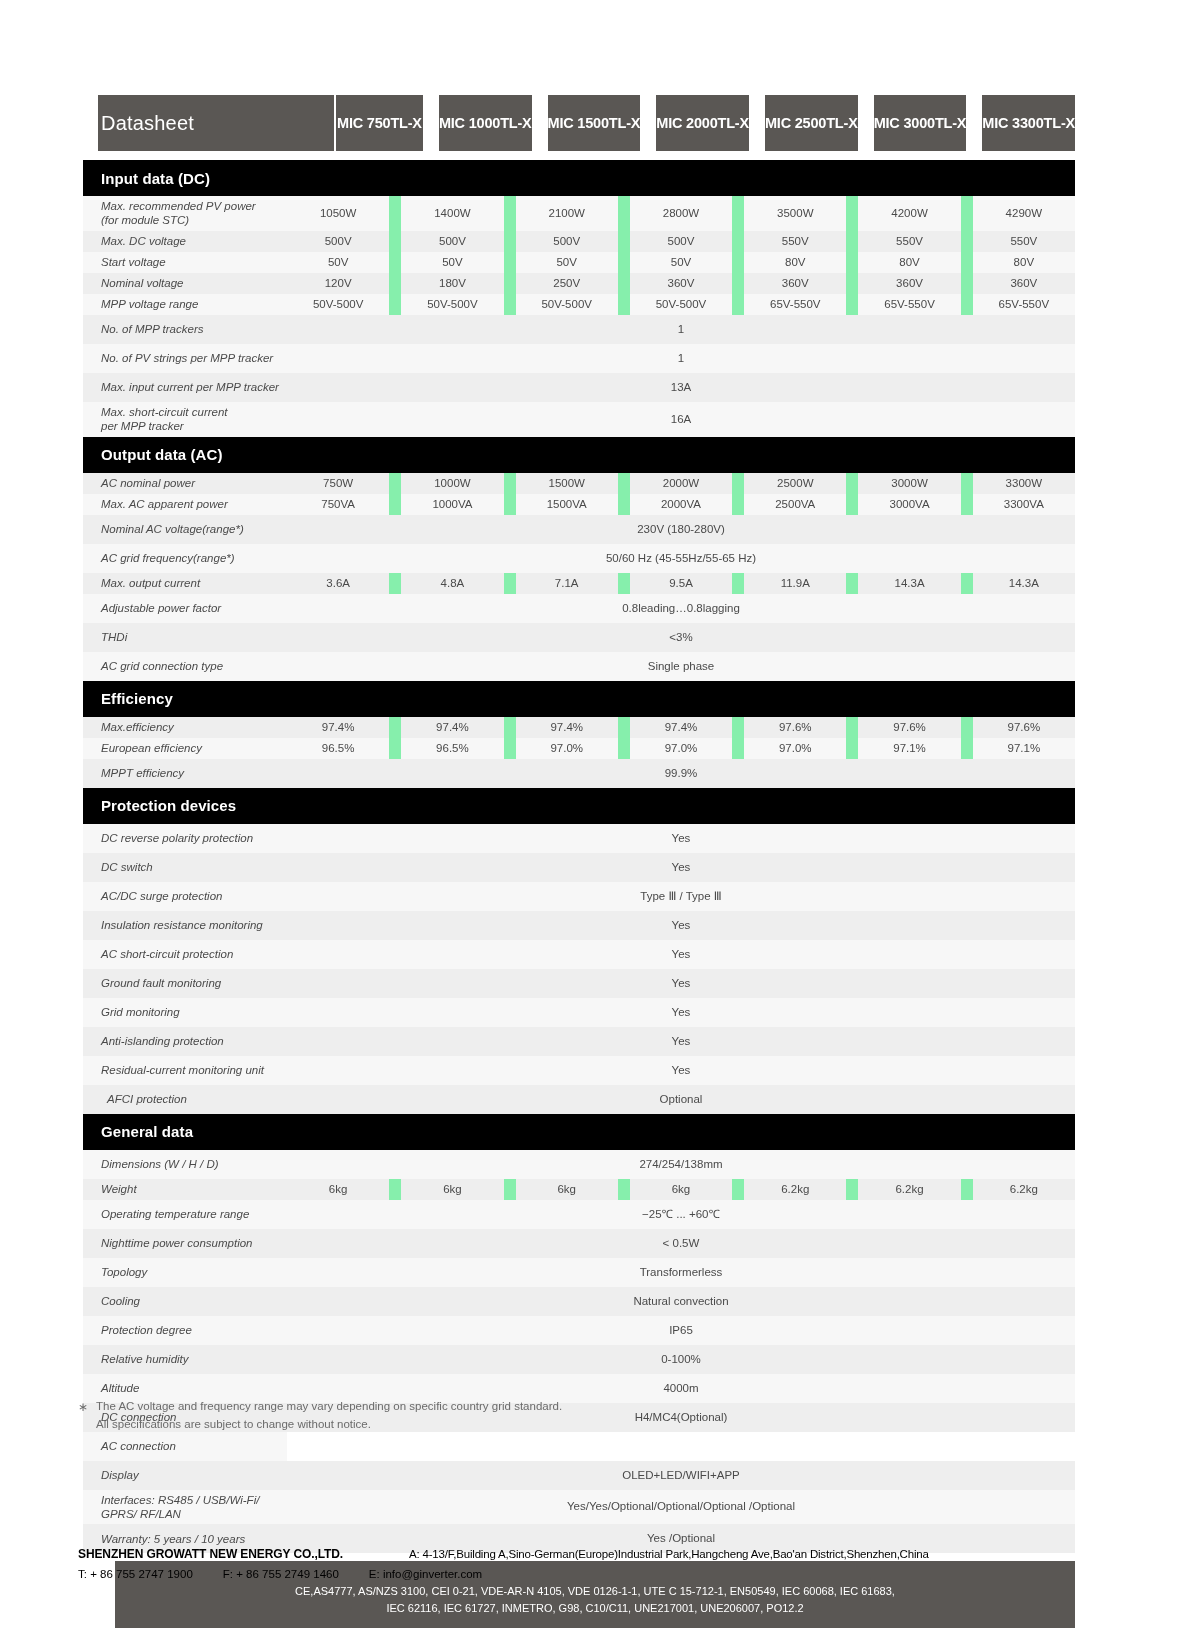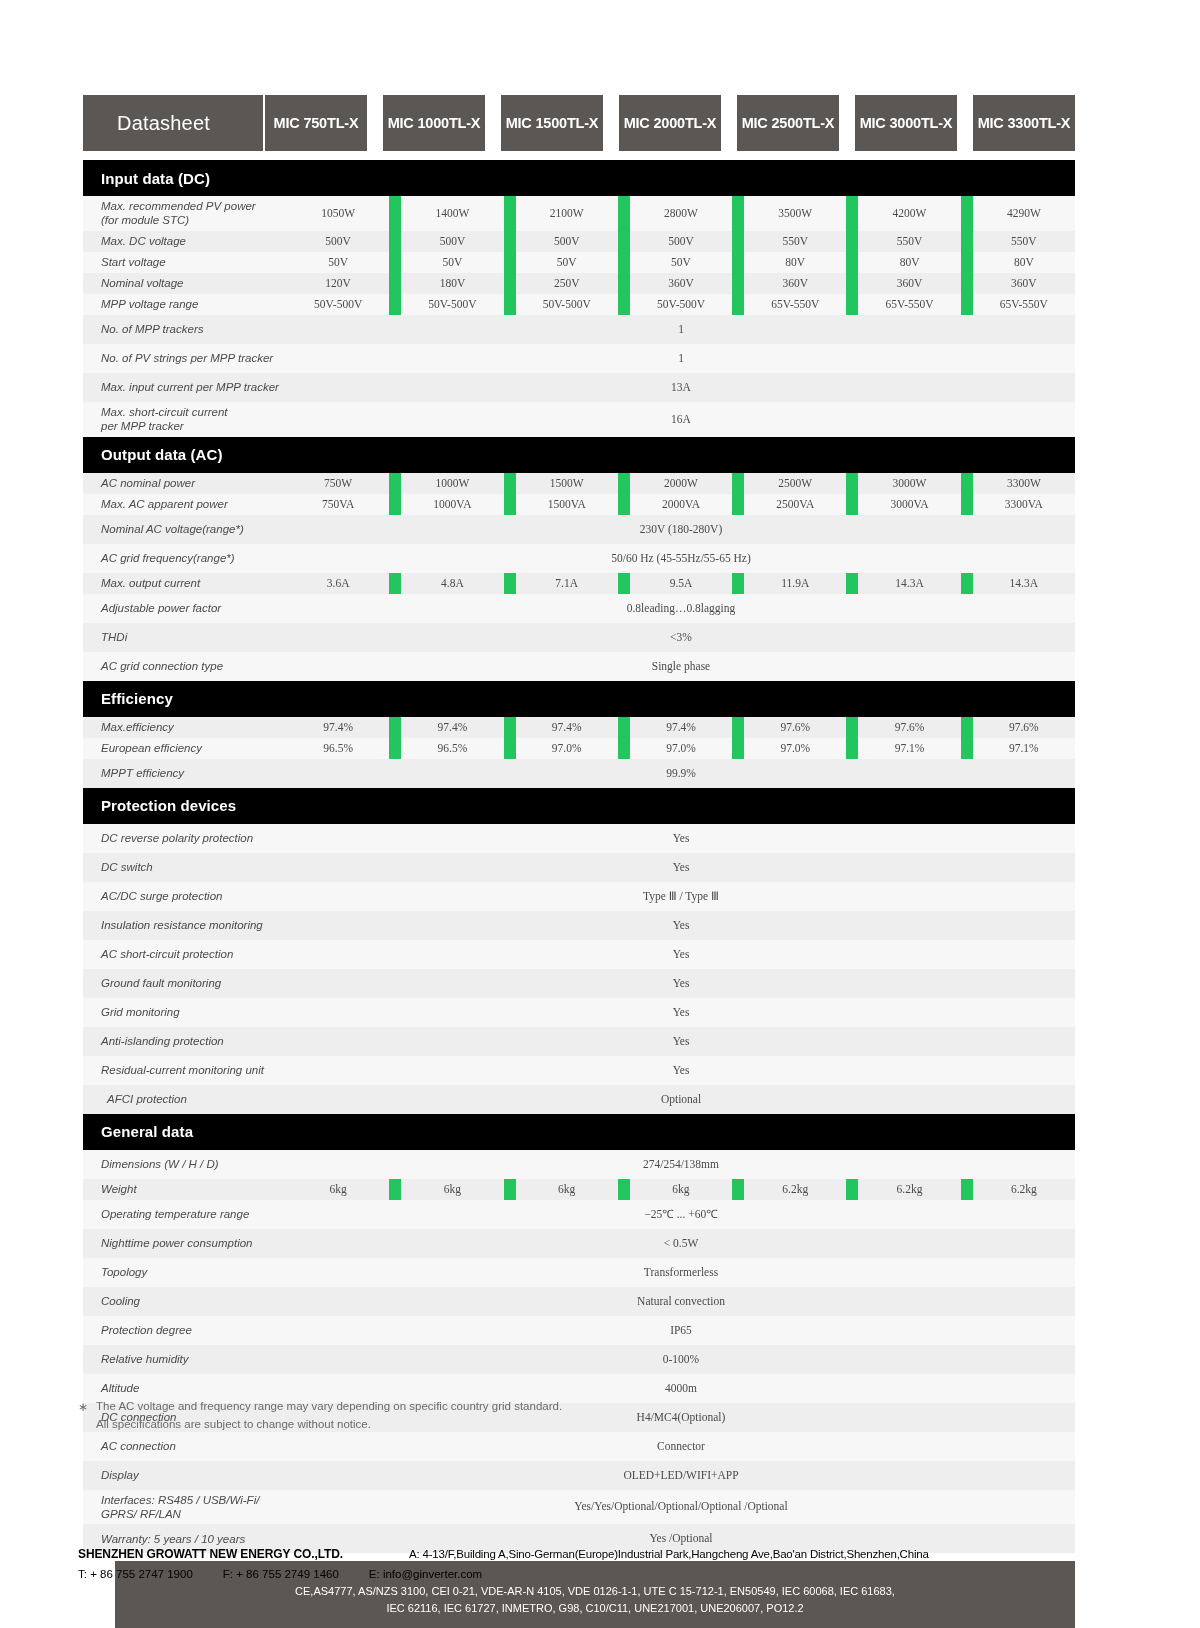--- a/index.html
+++ b/index.html
@@ -21,29 +21,30 @@
     width: 992px;
   }
 
   
   .header-row {
     display: flex;
     height: 56px;
     gap: 2px;
   }
   .header-title {
-    width: 180px;
+    width: 236px;
     background: #5a5754;
     color: #ffffff;
     display: flex;
     align-items: center;
-    padding-left: 34px;
+    padding-left: 3px;
     font-size: 20px;
     font-weight: 400;
     letter-spacing: 0.2px;
+    margin-left: 15px;
   }
   .header-model {
     flex: 1;
     background: #5a5754;
     color: #ffffff;
     display: flex;
     align-items: center;
     justify-content: center;
     font-size: 14.5px;
     font-weight: bold;
@@ -84,22 +85,21 @@
     align-items: center;
     line-height: 1.25;
     font-style: italic;
   }
   .label.indent { padding-left: 24px; }
 
   .cells {
     flex: 1;
     display: flex;
     gap: 12px;
-    background: #22c55e;
-    font-family: Liberation Serif, serif;
+    background: #86efac;
   }
   .cell {
     flex: 1;
     font-size: 11.5px;
     color: #4a4a4a;
     display: flex;
     align-items: center;
     justify-content: center;
     text-align: center;
     padding: 3px 2px;
@@ -497,23 +497,20 @@
         </div>
       </div>
       <div class="row alt tall">
         <div class="label">DC connection</div>
         <div class="cells">
           <div class="span-cell">H4/MC4(Optional)</div>
         </div>
       </div>
       <div class="row tall">
         <div class="label">AC connection</div>
-        <div class="cells">
-          <div class="span-cell">Connector</div>
-        </div>
       </div>
       <div class="row alt tall">
         <div class="label">Display</div>
         <div class="cells">
           <div class="span-cell">OLED+LED/WIFI+APP</div>
         </div>
       </div>
       <div class="row xtall">
         <div class="label">Interfaces: RS485 / USB/Wi-Fi/<br>GPRS/ RF/LAN</div>
         <div class="cells">

